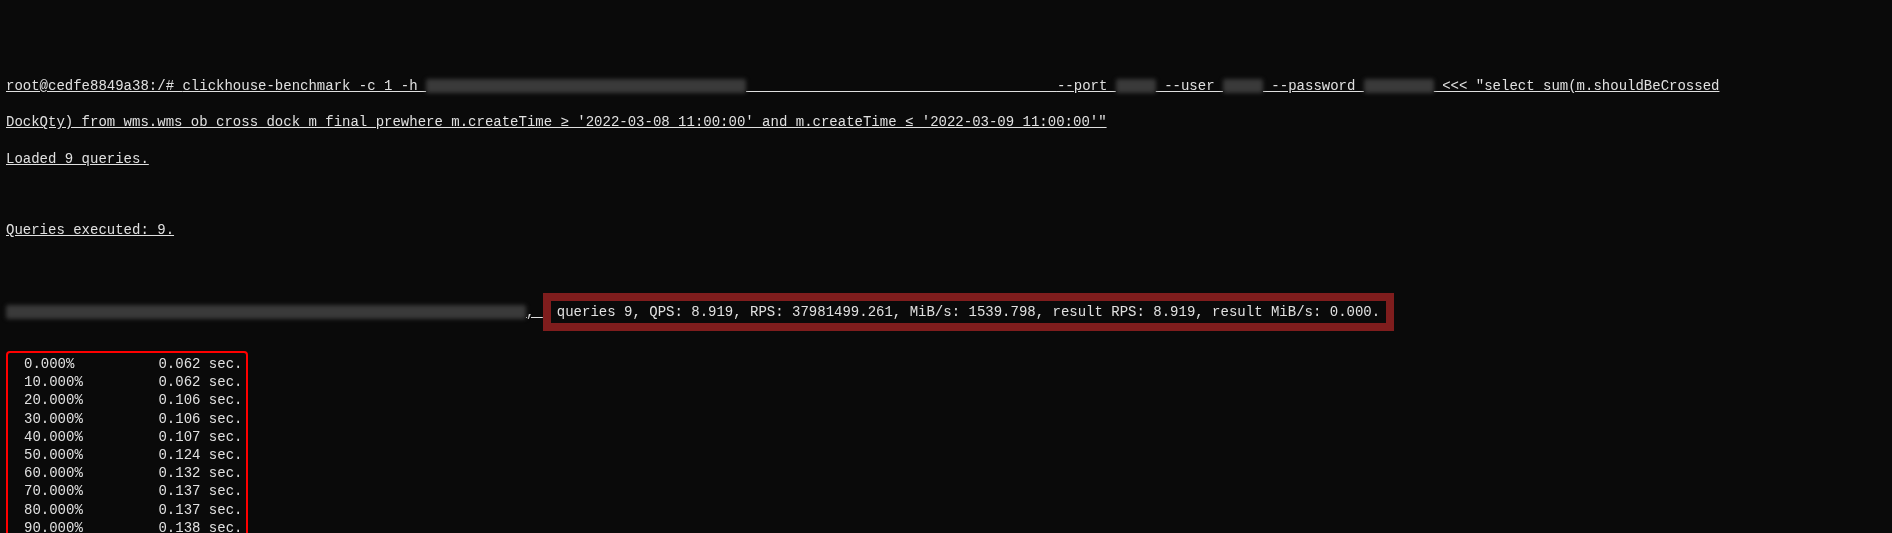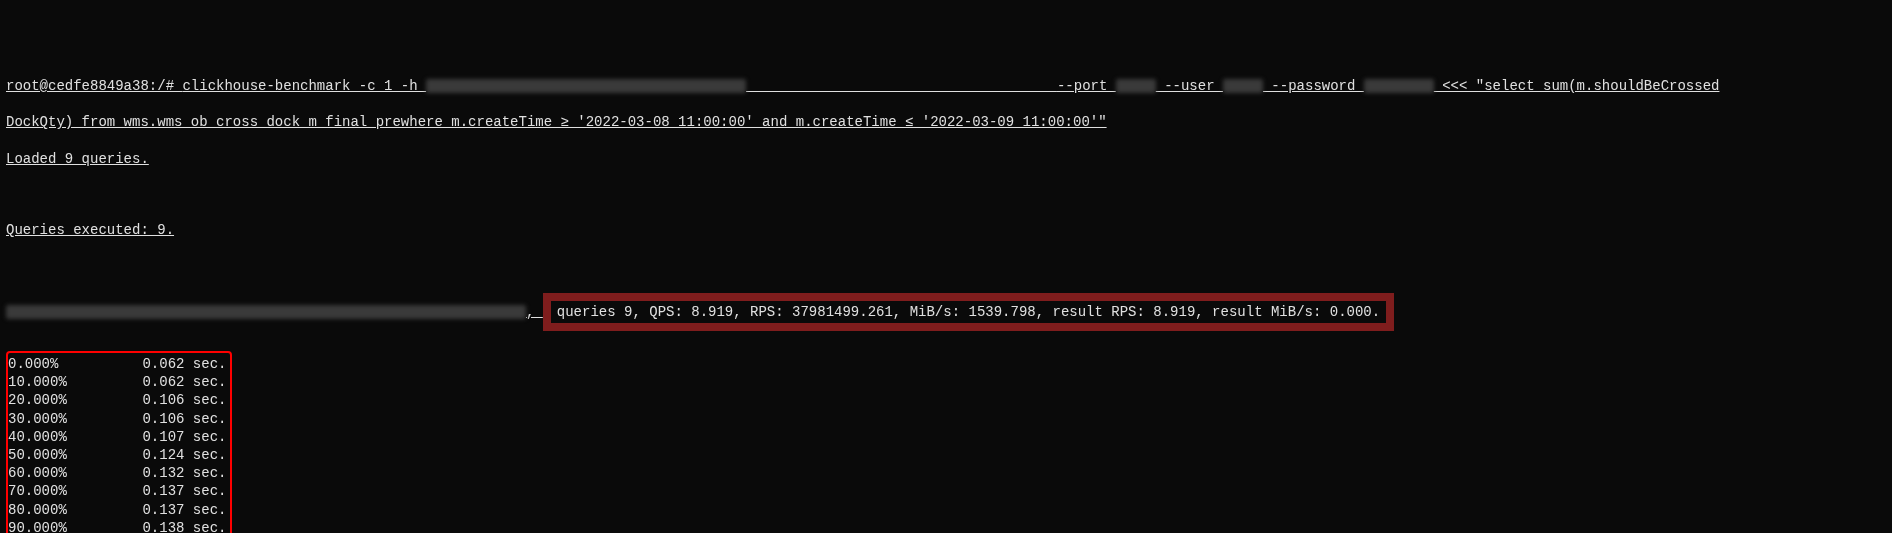--- a/index.html
+++ b/index.html
@@ -28,21 +28,21 @@
       padding: 2px 6px;
       border-radius: 0;
     }
     .stats-box {
       border: 2px solid #ff0000;
       display: inline-block;
       padding: 2px 4px 2px 0;
       border-radius: 4px;
       margin-top: 2px;
     }
-    .perc-row { white-space: pre; }
+    .perc-row { white-space: pre; margin-left: 16px; }
     .blank { height: 17px; }
   </style>
 </head>
 <body>
 
 
 
 <div class="term-line"><span>root@cedfe8849a38:/# </span><span>clickhouse-benchmark -c 1 -h </span><span class="redacted" style="width:320px"></span>                                     <span>--port </span><span class="redacted" style="width:40px"></span><span> --user </span><span class="redacted" style="width:40px"></span><span> --password </span><span class="redacted" style="width:70px"></span><span> &lt;&lt;&lt; "select sum(m.shouldBeCrossed</span></div>
 <div class="term-line"><span>DockQty) from wms.wms_ob_cross_dock m final prewhere m.createTime ≥ '2022-03-08 11:00:00' and m.createTime ≤ '2022-03-09 11:00:00'"</span></div>
 <div class="term-line">Loaded 9 queries.</div>

